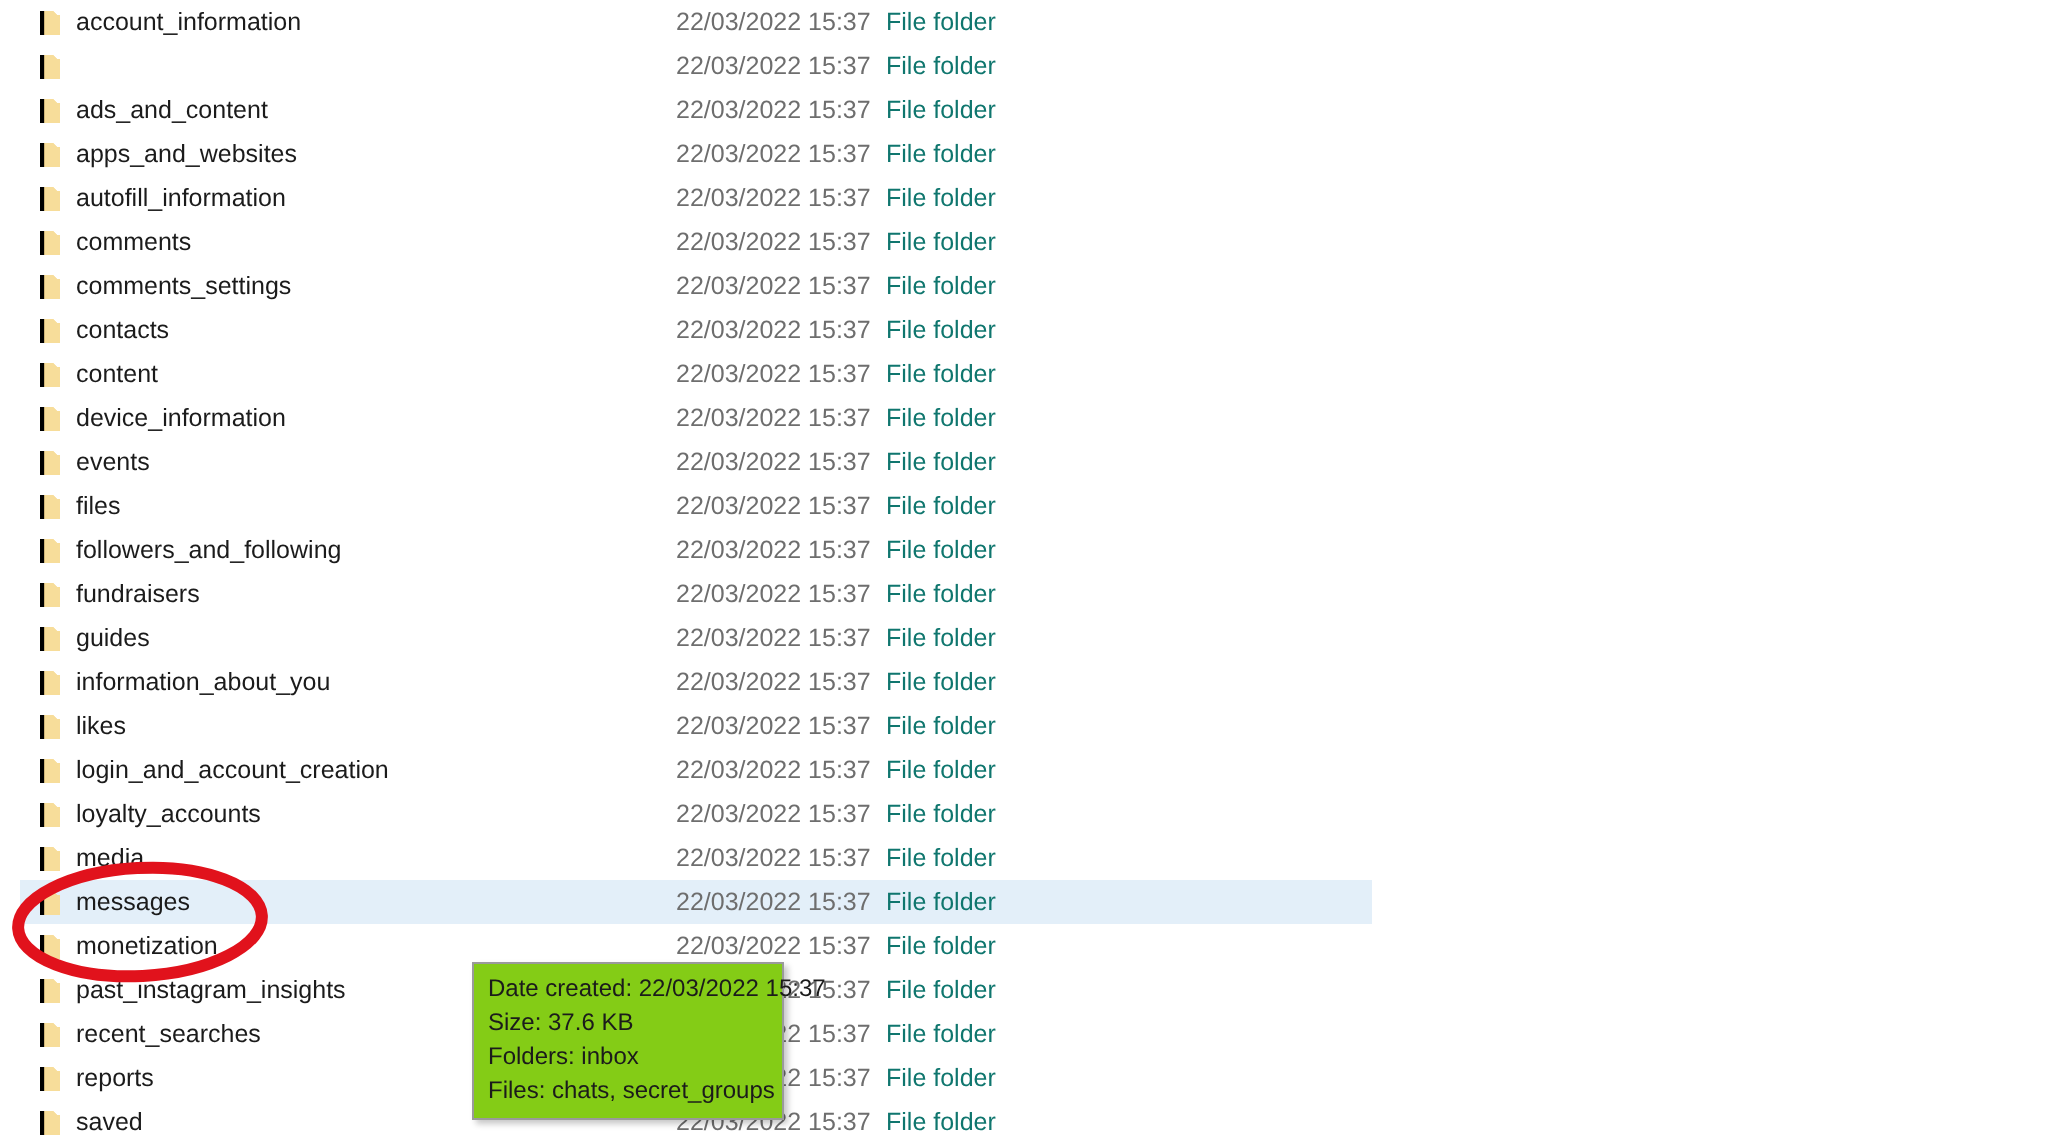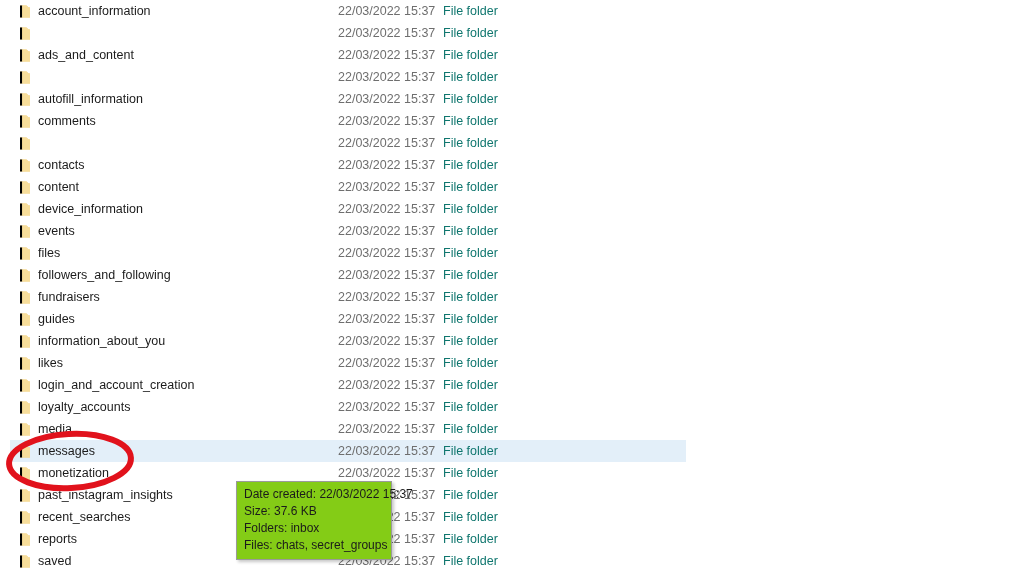--- a/index.html
+++ b/index.html
@@ -130,20 +130,21 @@
         <div class="cell cell-name">ads_and_content</div>
         <div class="cell cell-date">22/03/2022 15:37</div>
         <div class="cell cell-type">File folder</div>
       </div>
       <div class="row">
         <svg class="folder-icon" viewBox="0 0 12 13">
           <path d="M1 0.5 H7.5 L9.5 2.5 H11 V12.5 H1 Z" fill="#f3d07a"></path>
           <path d="M1 0.5 H3.2 V12.5 H1 Z" fill="#e8c濾"></path>
           <path d="M3.2 0.5 H7.5 L9.5 2.5 H11 V12.5 H3.2 Z" fill="#f7dd9a"></path>
         </svg>
+        <div class="cell cell-name">apps_and_websites</div>
         <div class="cell cell-date">22/03/2022 15:37</div>
         <div class="cell cell-type">File folder</div>
       </div>
       <div class="row">
         <svg class="folder-icon" viewBox="0 0 12 13">
           <path d="M1 0.5 H7.5 L9.5 2.5 H11 V12.5 H1 Z" fill="#f3d07a"></path>
           <path d="M1 0.5 H3.2 V12.5 H1 Z" fill="#e8c濾"></path>
           <path d="M3.2 0.5 H7.5 L9.5 2.5 H11 V12.5 H3.2 Z" fill="#f7dd9a"></path>
         </svg>
         <div class="cell cell-name">autofill_information</div>
@@ -159,20 +160,21 @@
         <div class="cell cell-name">comments</div>
         <div class="cell cell-date">22/03/2022 15:37</div>
         <div class="cell cell-type">File folder</div>
       </div>
       <div class="row">
         <svg class="folder-icon" viewBox="0 0 12 13">
           <path d="M1 0.5 H7.5 L9.5 2.5 H11 V12.5 H1 Z" fill="#f3d07a"></path>
           <path d="M1 0.5 H3.2 V12.5 H1 Z" fill="#e8c濾"></path>
           <path d="M3.2 0.5 H7.5 L9.5 2.5 H11 V12.5 H3.2 Z" fill="#f7dd9a"></path>
         </svg>
+        <div class="cell cell-name">comments_settings</div>
         <div class="cell cell-date">22/03/2022 15:37</div>
         <div class="cell cell-type">File folder</div>
       </div>
       <div class="row">
         <svg class="folder-icon" viewBox="0 0 12 13">
           <path d="M1 0.5 H7.5 L9.5 2.5 H11 V12.5 H1 Z" fill="#f3d07a"></path>
           <path d="M1 0.5 H3.2 V12.5 H1 Z" fill="#e8c濾"></path>
           <path d="M3.2 0.5 H7.5 L9.5 2.5 H11 V12.5 H3.2 Z" fill="#f7dd9a"></path>
         </svg>
         <div class="cell cell-name">contacts</div>

